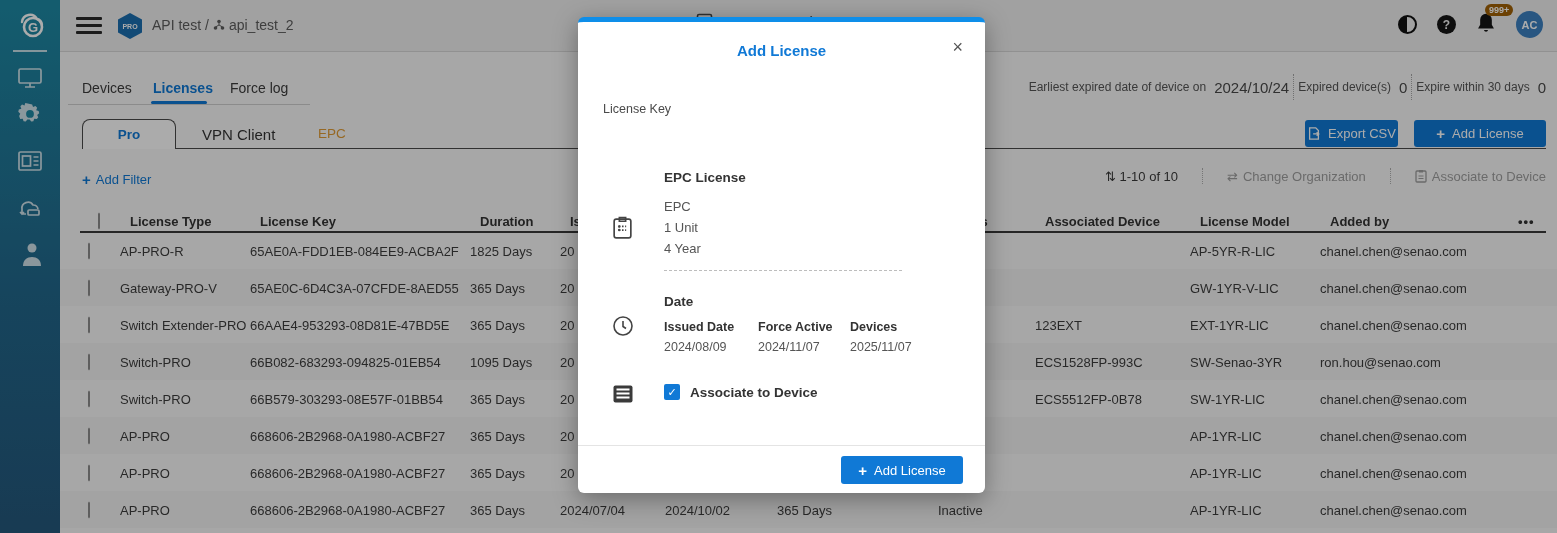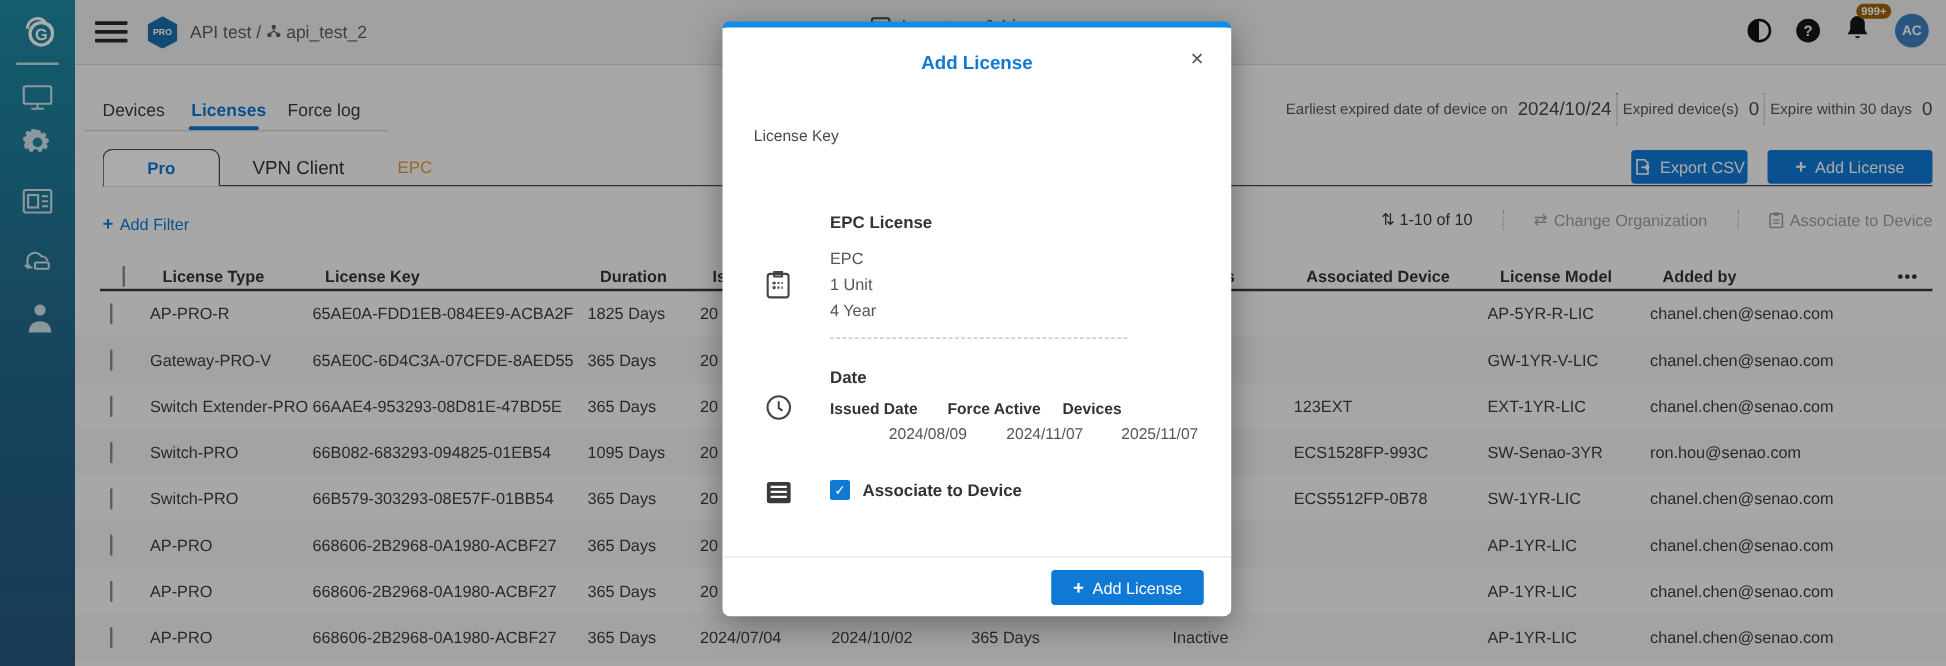--- a/index.html
+++ b/index.html
@@ -99,21 +99,21 @@
   #lk-input { position:absolute; left:25px; top:100px; width:357px; height:27px; background:#ececec; border:1px solid #c9c9c9;
     border-radius:3px; font-size:13px; color:#555; padding:0 10px; font-family:"Liberation Sans",sans-serif; }
   .m-icon { position:absolute; left:34px; }
   .m-icon svg { stroke:#444; fill:none; stroke-width:1.6; }
   #sec1-head { position:absolute; left:86px; top:148px; font-size:13.5px; font-weight:bold; color:#333; }
   .sec1-line { position:absolute; left:86px; font-size:13px; color:#555; }
   #dash-div { position:absolute; left:86px; top:248px; width:238px; border-top:1px dashed #bdbdbd; }
   #sec2-head { position:absolute; left:86px; top:272px; font-size:13.5px; font-weight:bold; color:#333; }
   .date-col { position:absolute; top:298px; }
   .date-col .dl { font-size:12.5px; font-weight:bold; color:#333; }
-  .date-col .dv { font-size:12.5px; color:#555; margin-top:6px;margin-left:47px; }
+  .date-col .dv { font-size:12.5px; color:#555; margin-top:6px; }
   #assoc-row { position:absolute; left:86px; top:362px; display:flex; align-items:center; gap:10px; }
   .cb-checked { width:16px; height:16px; background:#1079d6; border-radius:2px; color:#fff; font-size:11px; font-weight:bold;
     display:flex; align-items:center; justify-content:center; cursor:pointer; }
   #assoc-label { font-size:13.5px; font-weight:bold; color:#333; }
   #modal-footer { position:absolute; left:0; bottom:0; width:100%; height:48px; border-top:1px solid #e4e4e4; }
   #modal-submit { position:absolute; right:22px; top:10px; width:122px; height:28px; background:#1079d6; border-radius:3px;
     color:#fff; font-size:13px; display:flex; align-items:center; justify-content:center; gap:7px; cursor:pointer; border:none; }
 </style>
 </head>
 <body>

